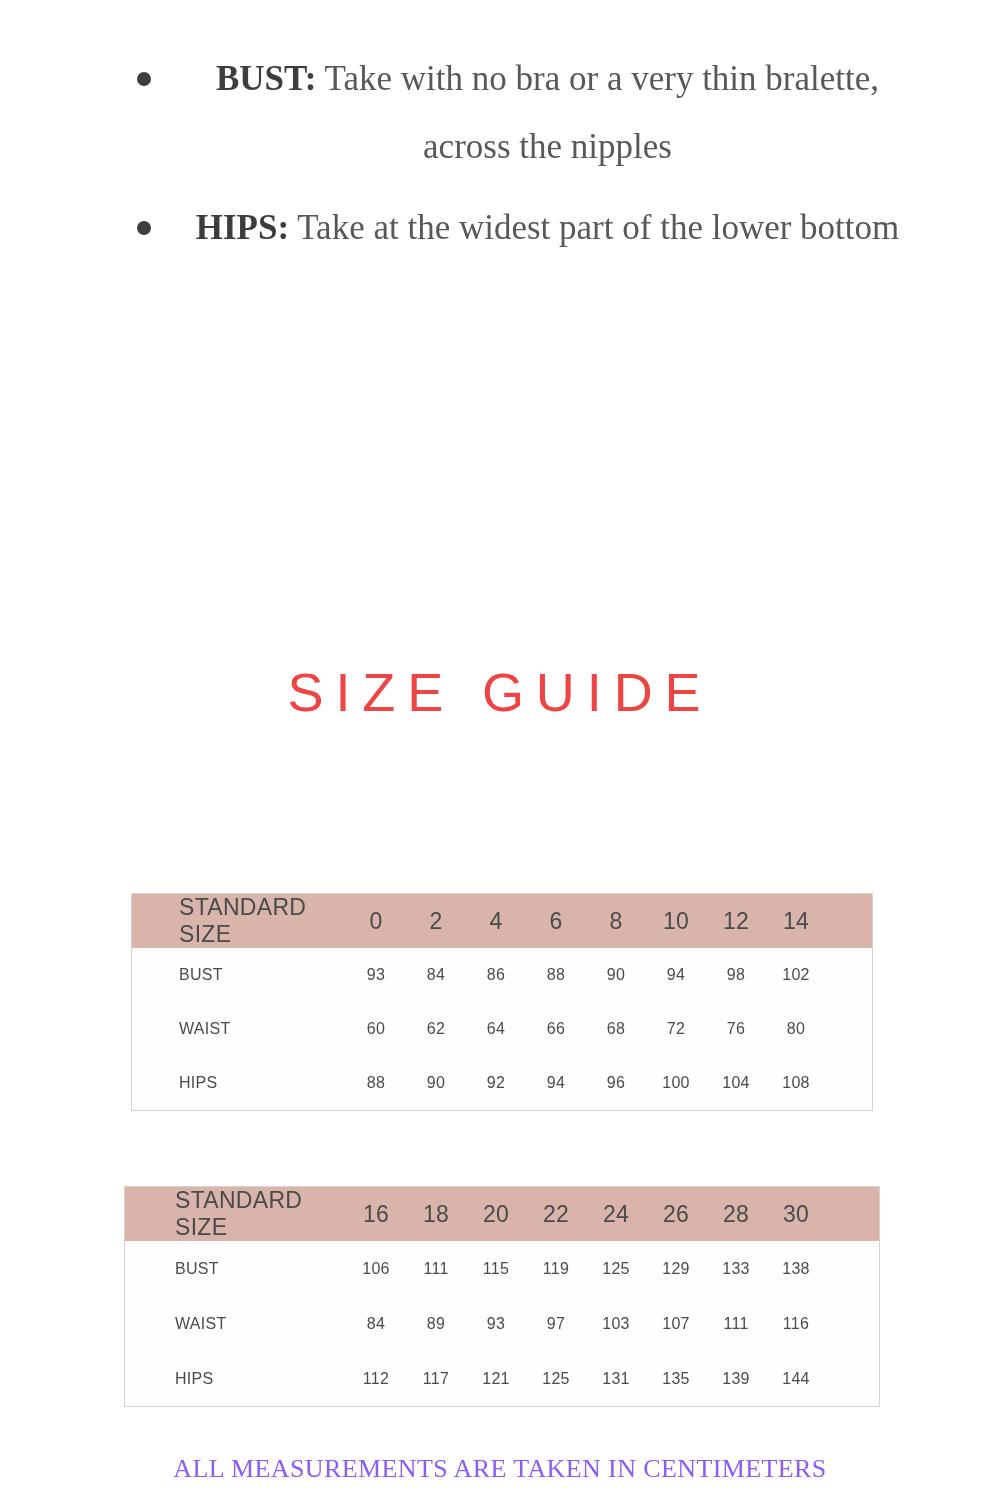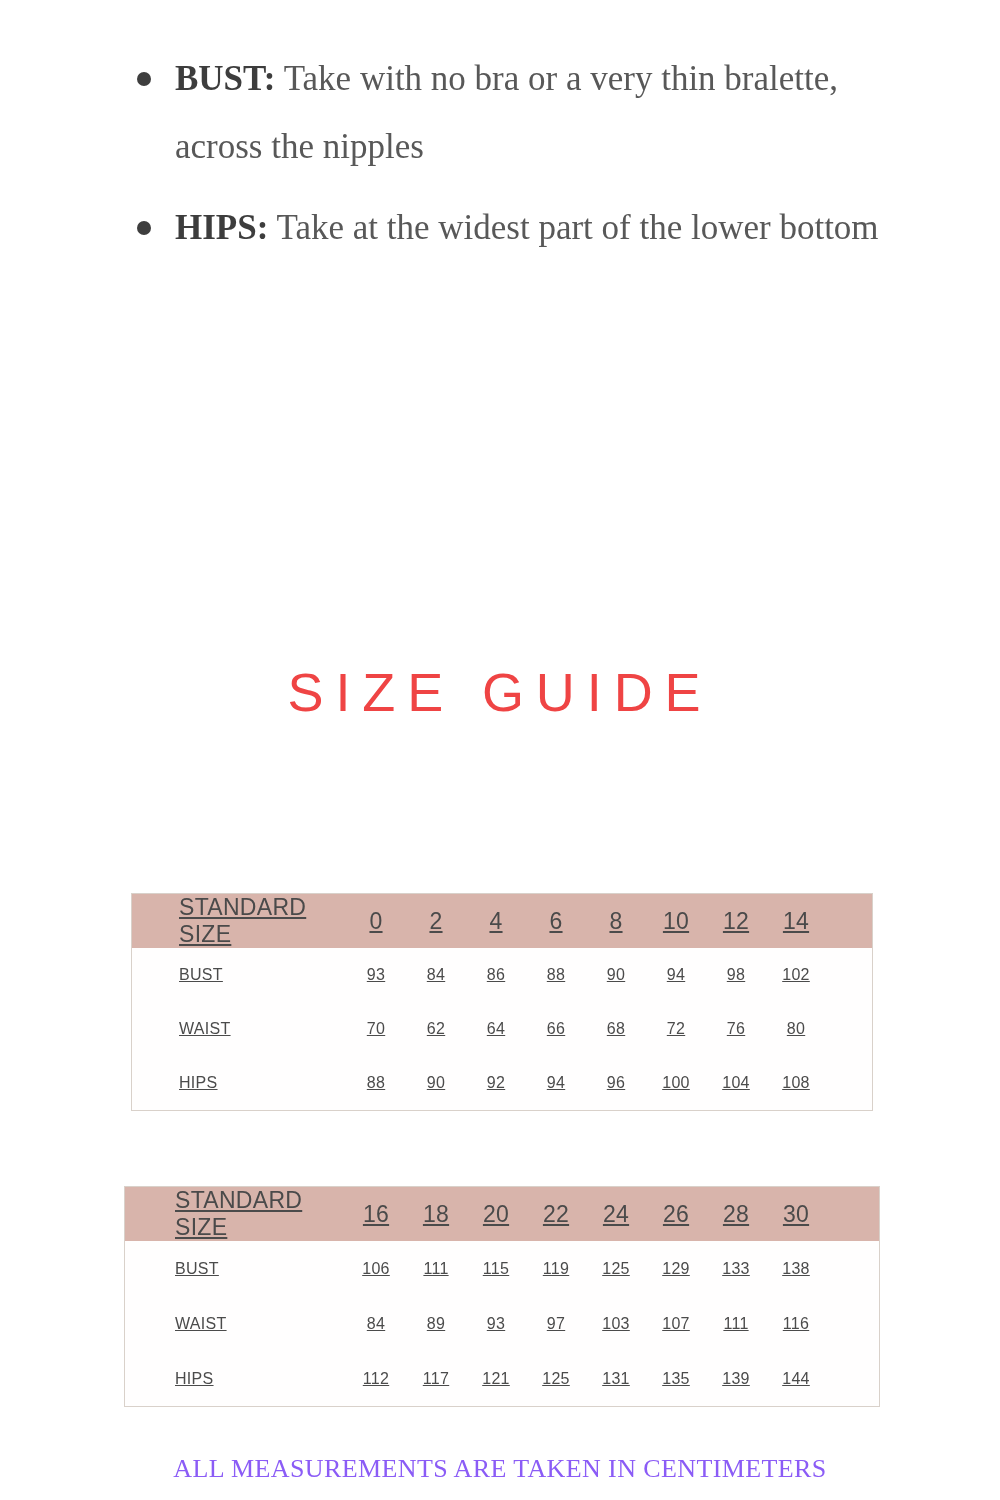--- a/index.html
+++ b/index.html
@@ -17,20 +17,21 @@
     position: absolute;
     top: 45px;
     left: 175px;
     width: 745px;
     list-style: none;
     margin: 0;
     padding: 0;
   }
   .tip {
     position: relative;
+    text-align: center;
     font-size: 35px;
     line-height: 68px;
     color: #585858;
     margin: 0 0 13px 0;
   }
   .tip strong {
     color: #3d3d3d;
     font-weight: bold;
   }
   .dot {
@@ -67,21 +68,20 @@
   }
   .t1 { top: 893px; left: 131px; width: 740px; }
   .t2 { top: 1186px; left: 124px; width: 754px; }
 
   table {
     width: 100%;
     border-collapse: collapse;
     table-layout: fixed;
     font-family: "Liberation Sans", sans-serif;
     color: #4b4b4b;
-    text-decoration: underline;
   }
   col.c-size { width: 60px; }
   col.c-spacer { width: auto; }
   .t1 col.c-label { width: 214px; }
   .t2 col.c-label { width: 221px; }
 
   th, td {
     padding: 0;
     text-align: center;
     letter-spacing: 0.3px;
@@ -170,21 +170,21 @@
             <td>86</td>
             <td>88</td>
             <td>90</td>
             <td>94</td>
             <td>98</td>
             <td>102</td>
             <td></td>
           </tr>
           <tr>
             <td class="label">WAIST</td>
-            <td>70</td>
+            <td>60</td>
             <td>62</td>
             <td>64</td>
             <td>66</td>
             <td>68</td>
             <td>72</td>
             <td>76</td>
             <td>80</td>
             <td></td>
           </tr>
           <tr>

